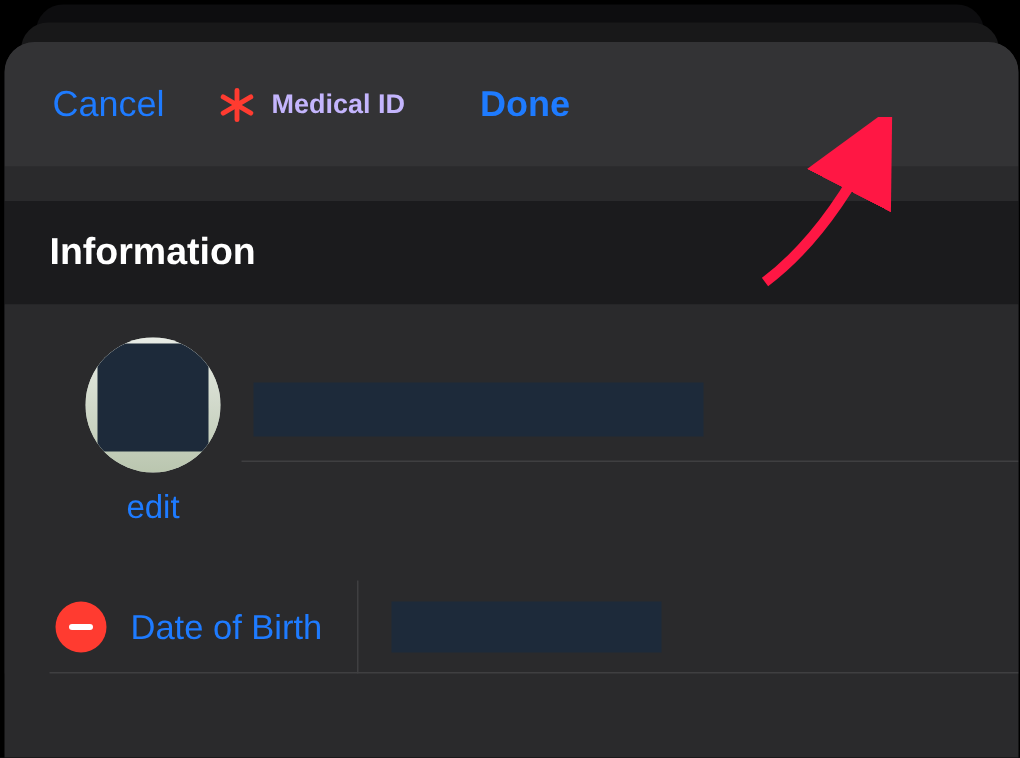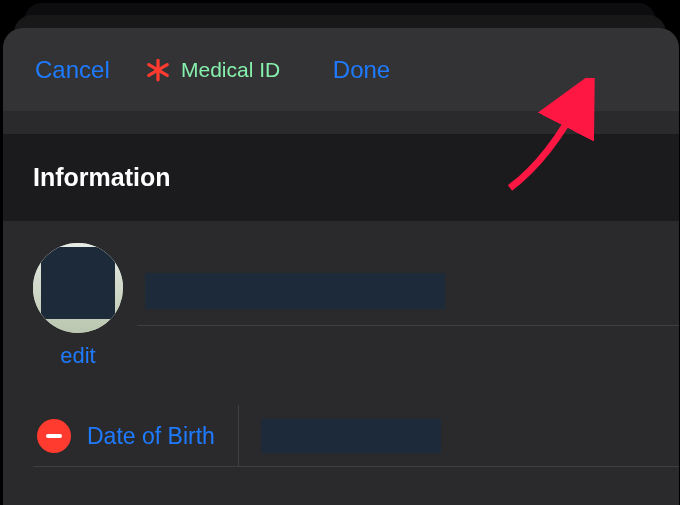--- a/index.html
+++ b/index.html
@@ -30,40 +30,40 @@
     height: 83px;
     background: #333335;
     border-radius: 20px 20px 0 0;
     display: flex;
     align-items: center;
     padding: 0 26px 0 32px;
   }
   .nav-left, .nav-right { min-width: 110px; }
   .nav-right { text-align: right; }
   .nav-btn { color: #1e7bff; font-size: 24px; cursor: pointer; }
-  .nav-btn.done { font-weight: 400; margin-top: 36px; }
+  .nav-btn.done { font-weight: 700; margin-top: 36px; }
   .nav-title { display: flex; align-items: center; gap: 10px; }
-  .nav-title-text { color: #86efac; font-size: 21px; font-weight: 400; }
+  .nav-title-text { color: #c4b5fd; font-size: 18px; font-weight: 700; }
   .med-icon { width: 26px; height: 26px; display: inline-block; }
 
   .gap1 { height: 23px; background: #2a2a2c; }
 
   .section-header {
     background: #1b1b1d;
     color: #fff;
     font-size: 25px;
     font-weight: 600;
     padding: 18px 0 18px 30px;
-    height: 87px;
+    height: 69px;
     display: flex; align-items: center;
   }
 
   .content { background: #2a2a2c; padding-top: 22px; }
 
-  .profile-row { display: flex; align-items: flex-start; padding-left: 16px; }
+  .profile-row { display: flex; align-items: flex-start; padding-left: 40px; }
   .avatar-col { width: 118px; display: flex; flex-direction: column; align-items: center; }
   .avatar {
     width: 90px; height: 90px; border-radius: 50%;
     background: #cfd6cf;
     position: relative; overflow: hidden;
   }
   .avatar-blur {
     position: absolute; inset: 0;
     background:
       radial-gradient(circle at 30% 35%, #8a9a74 0 18%, transparent 22%),

